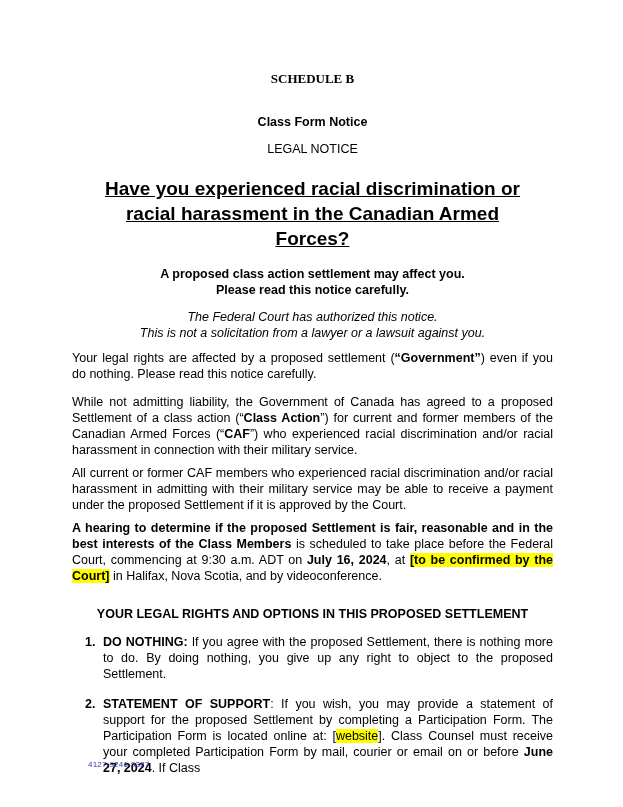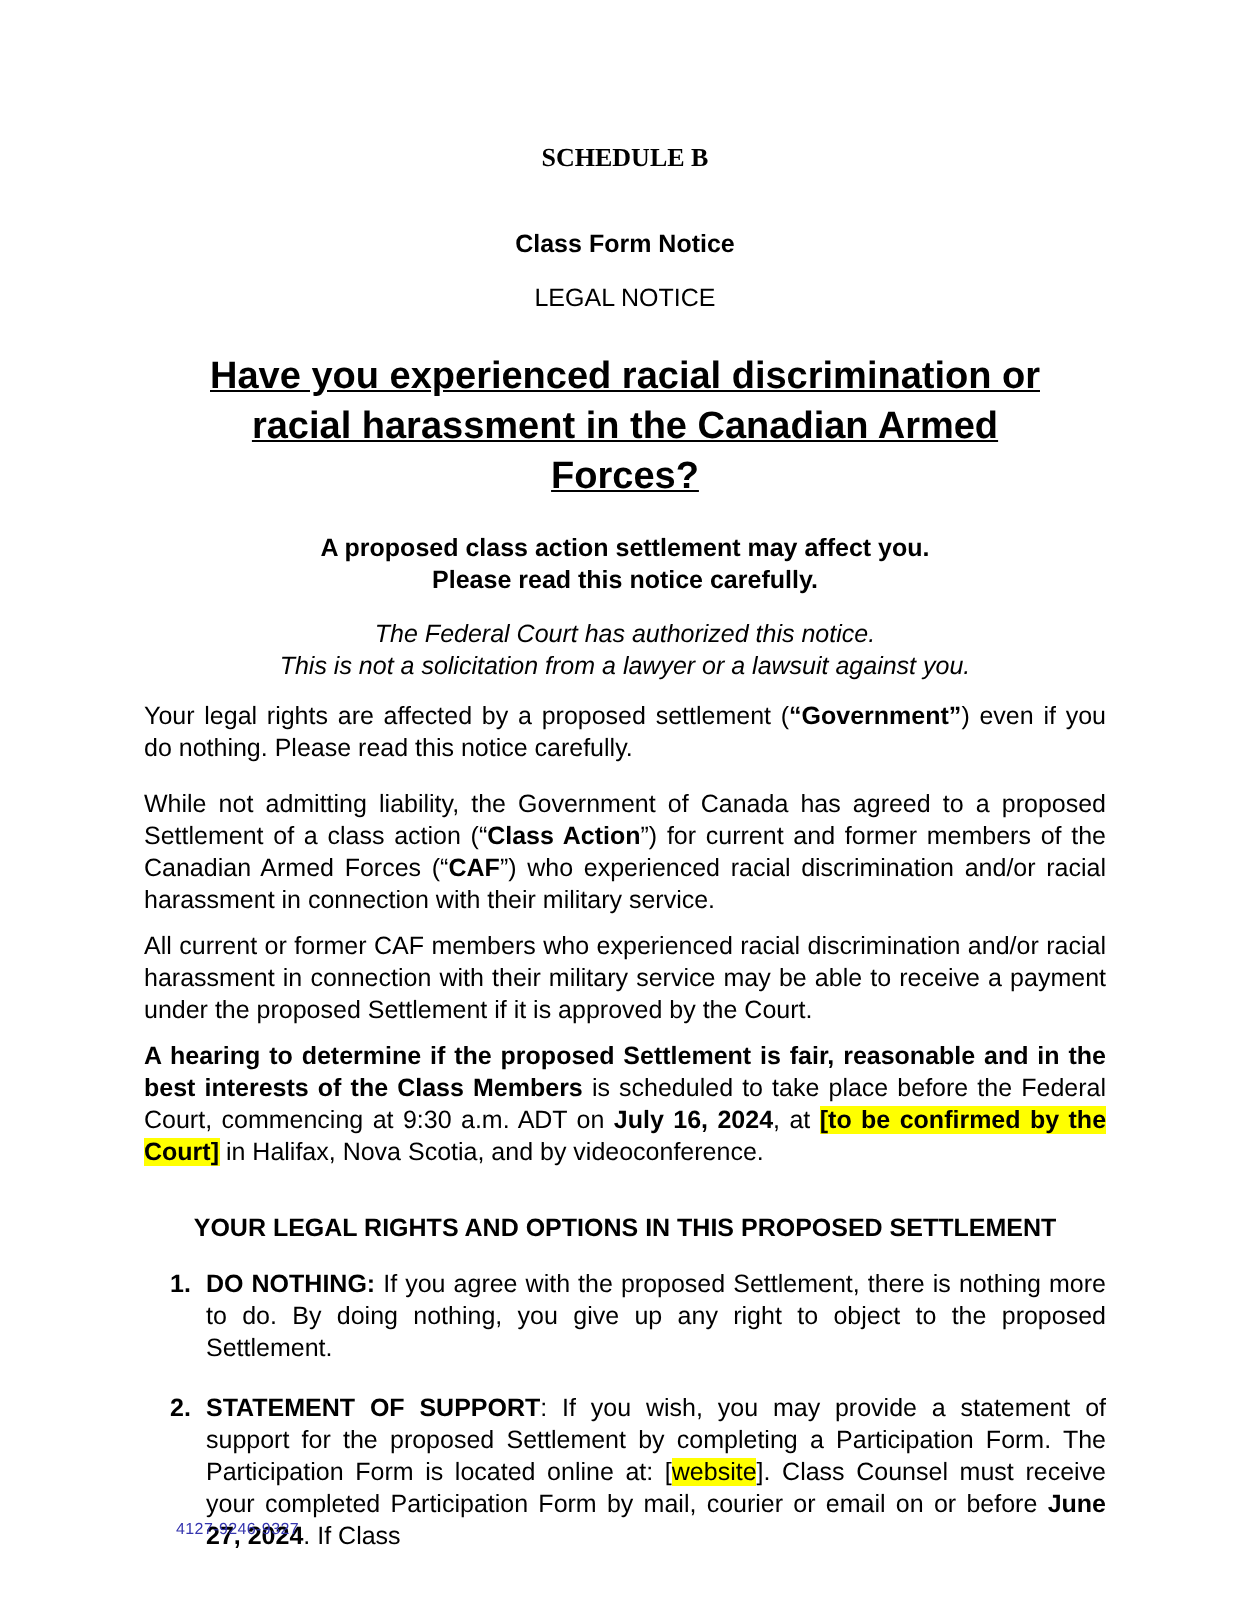--- a/index.html
+++ b/index.html
@@ -65,21 +65,21 @@
   <h1 class="headline center" style="margin:20px 0 0 0;text-decoration:underline;">Have you experienced racial discrimination or<br>racial harassment in the Canadian Armed<br>Forces?</h1>
 
   <div class="callout center">A proposed class action settlement may affect you.<br>Please read this notice carefully.</div>
 
   <div class="auth center">The Federal Court has authorized this notice.<br>This is not a solicitation from a lawyer or a lawsuit against you.</div>
 
   <p class="para p1" style="margin:9px 0 0 0;"><span>Your legal rights are affected by a proposed settlement (</span><span class="b">“Government”</span><span>) even if you do nothing. Please read this notice carefully.</span></p>
 
   <p class="para p2" style="margin:12px 0 0 0;"><span>While not admitting liability, the Government of Canada has agreed to a proposed Settlement of a class action (“</span><span class="b">Class Action</span><span>”) for current and former members of the Canadian Armed Forces (“</span><span class="b">CAF</span><span>”) who experienced racial discrimination and/or racial harassment in connection with their military service.</span></p>
 
-  <p class="para p3" style="margin:7px 0 0 0;"><span>All current or former CAF members who experienced racial discrimination and/or racial harassment in connection with their military service may be able to receive a payment under the proposed Settlement if it is approved by the Court.</span></p>
+  <p class="para p3" style="margin:7px 0 0 0;"><span>All current or former CAF members who experienced racial discrimination and/or racial harassment in admitting with their military service may be able to receive a payment under the proposed Settlement if it is approved by the Court.</span></p>
 
   <p class="para p4" style="margin:7px 0 0 0;"><span class="b">A hearing to determine if the proposed Settlement is fair, reasonable and in the best interests of the Class Members</span><span> is scheduled to take place before the Federal Court, commencing at 9:30 a.m. ADT on </span><span class="b">July 16, 2024</span><span>, at </span><span class="b hl">[to be confirmed by the Court]</span><span> in Halifax, Nova Scotia, and by videoconference.</span></p>
 
   <div class="rights-heading">YOUR LEGAL RIGHTS AND OPTIONS IN THIS PROPOSED SETTLEMENT</div>
 
   <div class="list-item i1">
     <span class="item-num">1.</span>
     <span class="item-text"><span class="b">DO NOTHING:</span><span> If you agree with the proposed Settlement, there is nothing more to do. By doing nothing, you give up any right to object to the proposed Settlement.</span></span>
   </div>
 

